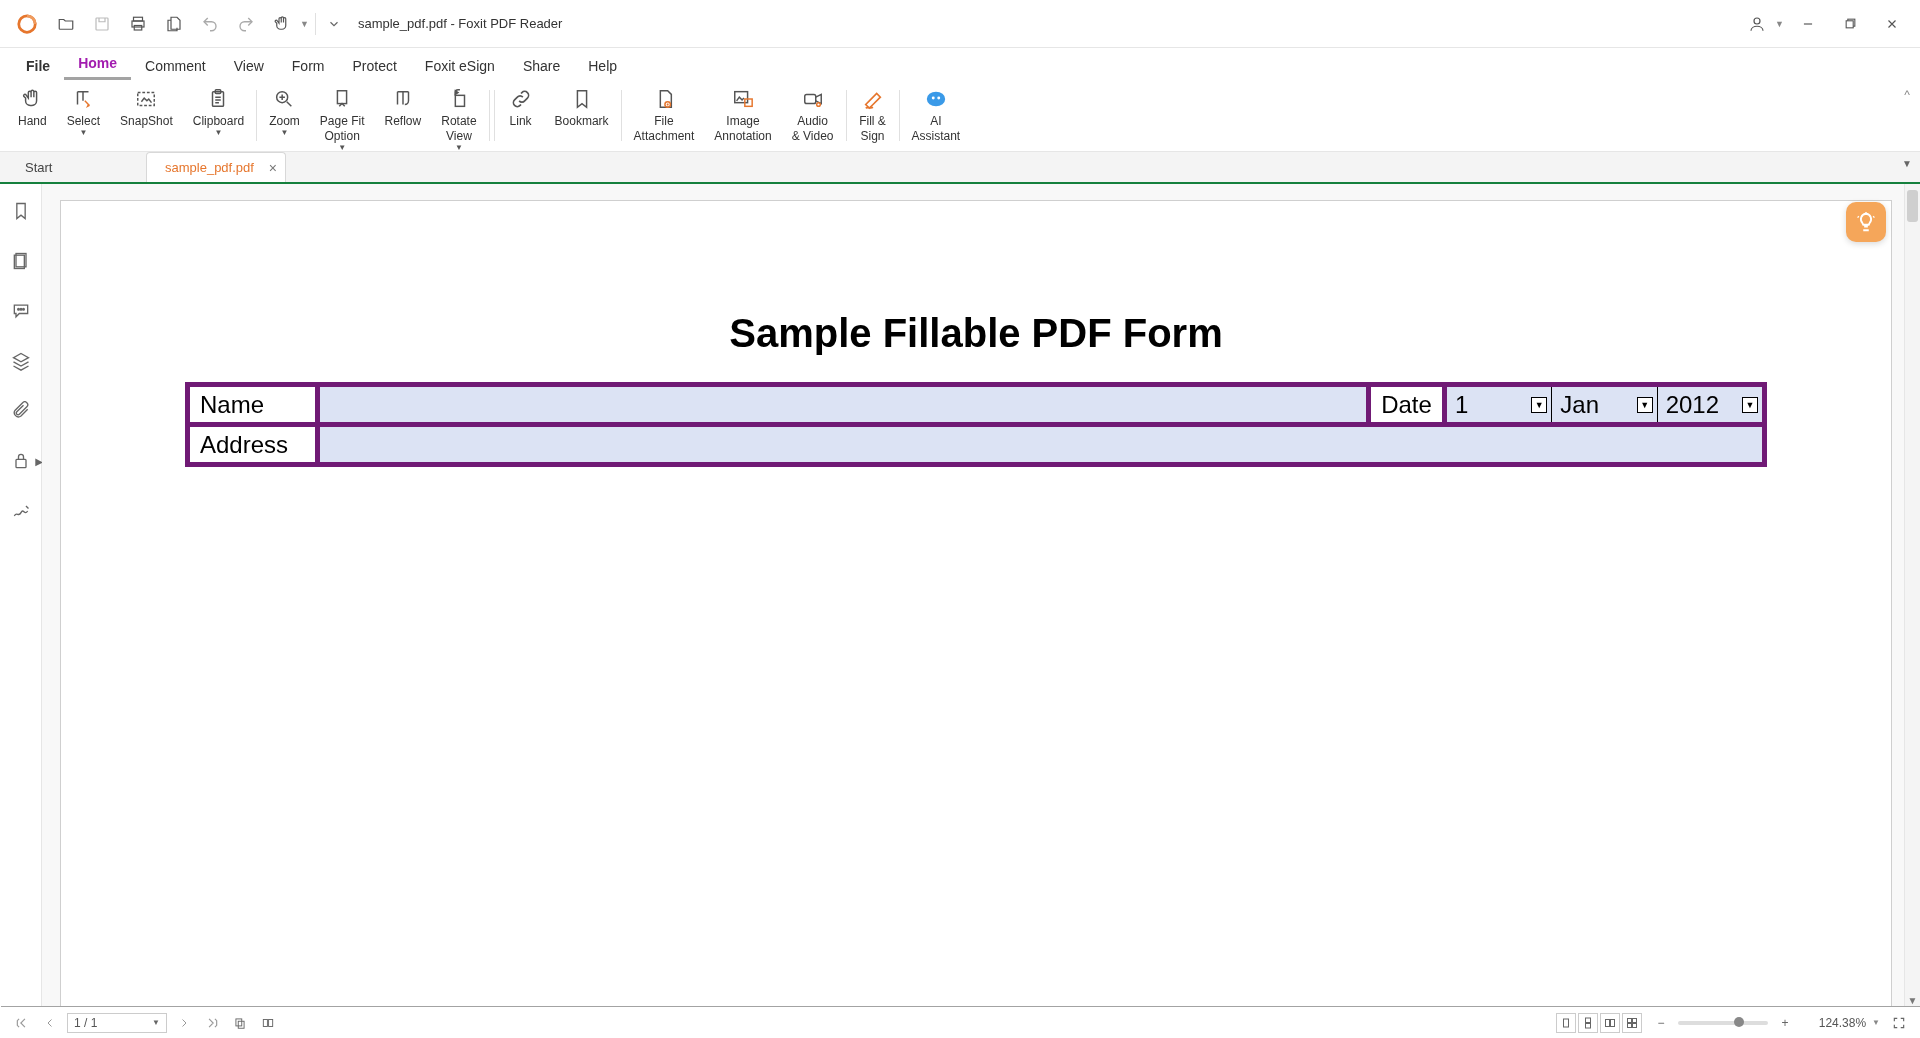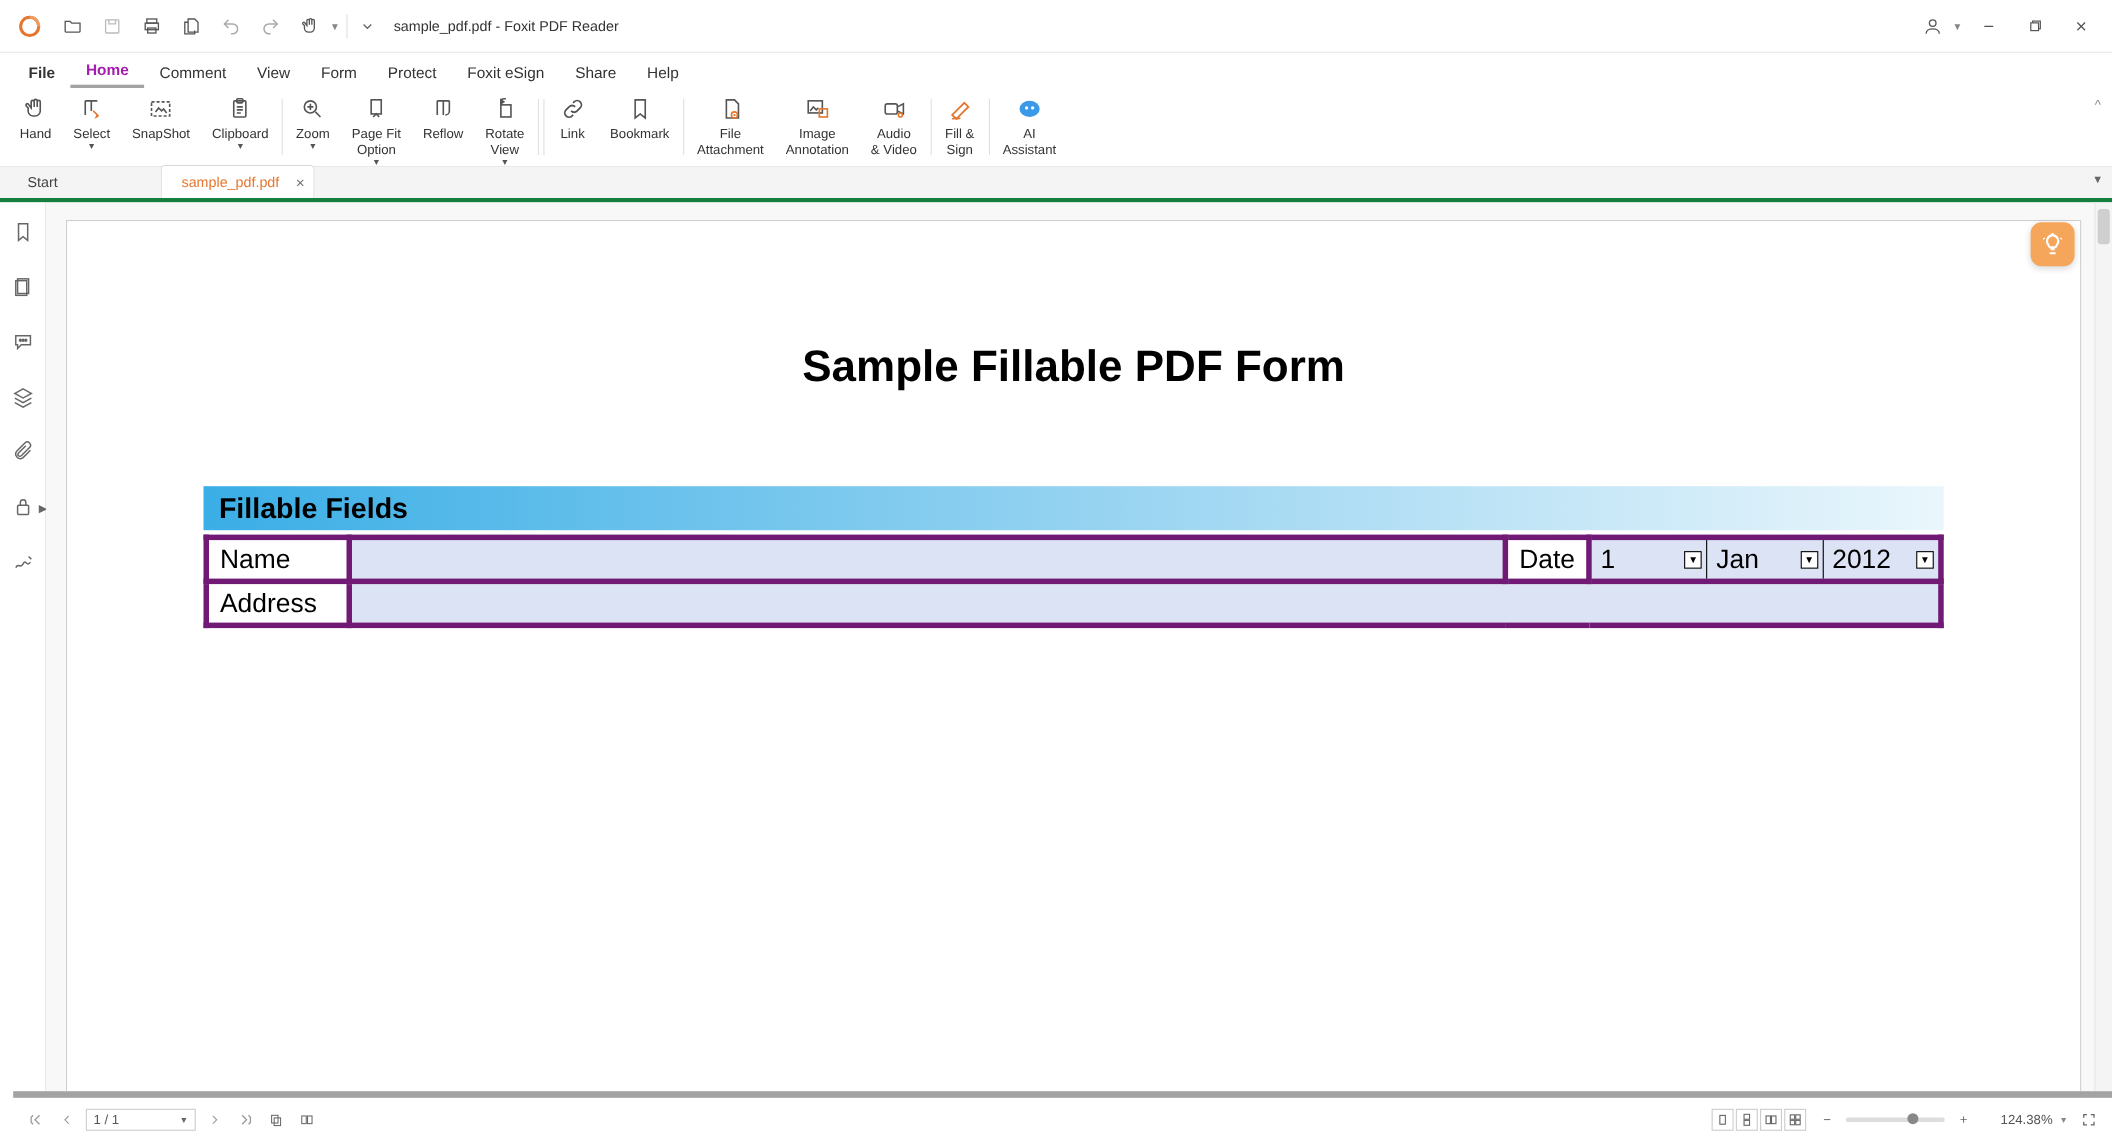--- a/index.html
+++ b/index.html
@@ -30,21 +30,21 @@
 .rgroup { display: flex; align-items: flex-start; }
 .rbtn { display: flex; flex-direction: column; align-items: center; justify-content: flex-start; padding: 2px 10px 0; cursor: pointer; font-size: 12px; color: #333; text-align: center; line-height: 1.25; min-width: 48px; }
 .rbtn .ricon { height: 26px; display: flex; align-items: center; justify-content: center; margin-bottom: 2px; }
 .rbtn .ricon svg { width: 22px; height: 22px; }
 .rbtn .rlabel { white-space: pre-line; }
 .rbtn .rcaret { font-size: 8px; color: #555; margin-top: -1px; }
 .rsep { width: 1px; background: #e0e0e0; margin: 6px 2px 10px; }
 .ribbon-collapse { position: absolute; right: 6px; top: 4px; color: #888; font-size: 12px; cursor: pointer; padding: 4px; }
 
 
-.doctabs { height: 32px; background: #f4f4f4; border-bottom: 4px solid #15803d; display: flex; align-items: flex-end; padding-left: 6px; position: relative; }
+.doctabs { height: 32px; background: #f4f4f4; border-bottom: 2px solid #15803d; display: flex; align-items: flex-end; padding-left: 6px; position: relative; }
 .doctab { height: 30px; padding: 0 18px; display: flex; align-items: center; font-size: 13px; color: #444; border: 1px solid transparent; border-bottom: none; position: relative; cursor: pointer; min-width: 140px;}
 .doctab.start { min-width: 140px; }
 .doctab.active { background: #fff; border-color: #d8d8d8; border-top-left-radius: 4px; border-top-right-radius: 4px; color: #e6762d; }
 .doctab .x { position: absolute; right: 8px; color: #777; font-size: 14px; }
 .doctabs-more { position: absolute; right: 8px; top: 6px; color: #666; cursor: pointer; font-size: 10px; }
 
 
 .workspace { position: absolute; top: 184px; bottom: 30px; left: 0; right: 0; display: flex; }
 .leftnav { width: 42px; background: #fff; border-right: 1px solid #e6e6e6; display: flex; flex-direction: column; align-items: center; padding-top: 14px; gap: 24px; position: relative; }
 .leftnav .lnbtn { width: 26px; height: 26px; display: flex; align-items: center; justify-content: center; color: #555; cursor: pointer; }
@@ -70,21 +70,21 @@
 .dd-btn { width: 16px; height: 16px; background: #fff; border: 1px solid #000; display: flex; align-items: center; justify-content: center; font-size: 9px; color: #000; }
 
 .fab { position: absolute; top: 18px; right: 34px; width: 40px; height: 40px; background: #f5a65a; border-radius: 10px; display: flex; align-items: center; justify-content: center; color: #fff; cursor: pointer; box-shadow: 0 2px 6px rgba(0,0,0,.15); }
 
 .vscroll { position: absolute; right: 0; top: 0; bottom: 0; width: 16px; background: #f4f4f4; border-left: 1px solid #e6e6e6; }
 .vscroll .thumb { position: absolute; top: 6px; left: 2px; right: 2px; height: 32px; background: #cfcfcf; border-radius: 3px; }
 .vscroll .arrow { position: absolute; left: 0; right: 0; text-align: center; font-size: 10px; color: #777; }
 .vscroll .arrow.down { bottom: 2px; }
 
 
-.statusbar { position: absolute; left: 12px; right: 0; bottom: 0; height: 46px; border-top: 6px solid #a3a3a3; background: #fff; display: flex; align-items: center; padding: 0 10px; gap: 8px; font-size: 12px; color: #555; }
+.statusbar { position: absolute; left: 1px; right: 0; bottom: 0; height: 32px; border-top: 1px solid #a3a3a3; background: #fff; display: flex; align-items: center; padding: 0 10px; gap: 8px; font-size: 12px; color: #555; }
 .sb-nav { display: flex; align-items: center; gap: 6px; }
 .sb-btn { width: 22px; height: 22px; display:flex; align-items:center; justify-content:center; cursor:pointer; color:#666; }
 .sb-page { width: 100px; height: 20px; border: 1px solid #ccc; display: flex; align-items: center; padding: 0 6px; justify-content: space-between; }
 .sb-page .dd { font-size: 8px; color:#666; }
 .sb-spacer { flex: 1; }
 .sb-view { display: flex; gap: 2px; }
 .sb-view .v { width: 20px; height: 20px; border: 1px solid #ccc; display:flex; align-items:center; justify-content:center; cursor:pointer; }
 .sb-zoom { display: flex; align-items: center; gap: 6px; }
 .sb-zoom .track { width: 90px; height: 4px; background: #ddd; position: relative; border-radius: 2px; }
 .sb-zoom .track .knob { position: absolute; top: -4px; left: 62%; width: 10px; height: 10px; background: #888; border-radius: 50%; }
@@ -427,21 +427,20 @@
         </svg>
       </div>
     <div class="ln-expand">▶</div>
   </div>
 
   <div class="canvas-wrap">
     <div class="rulerspace">
       <div class="page">
         <h1>Sample Fillable PDF Form</h1>
 
-        <div class="section-hdr">Fillable Fields</div>
 
         <table class="formtable">
           <tbody>
               <tr>
             <td class="lbl">Name</td>
             <td class="fill"></td>
             <td class="date-lbl">Date</td>
             <td class="date-cell" style="width:320px">
               <div class="date-inner">
                 <div class="date-seg">

